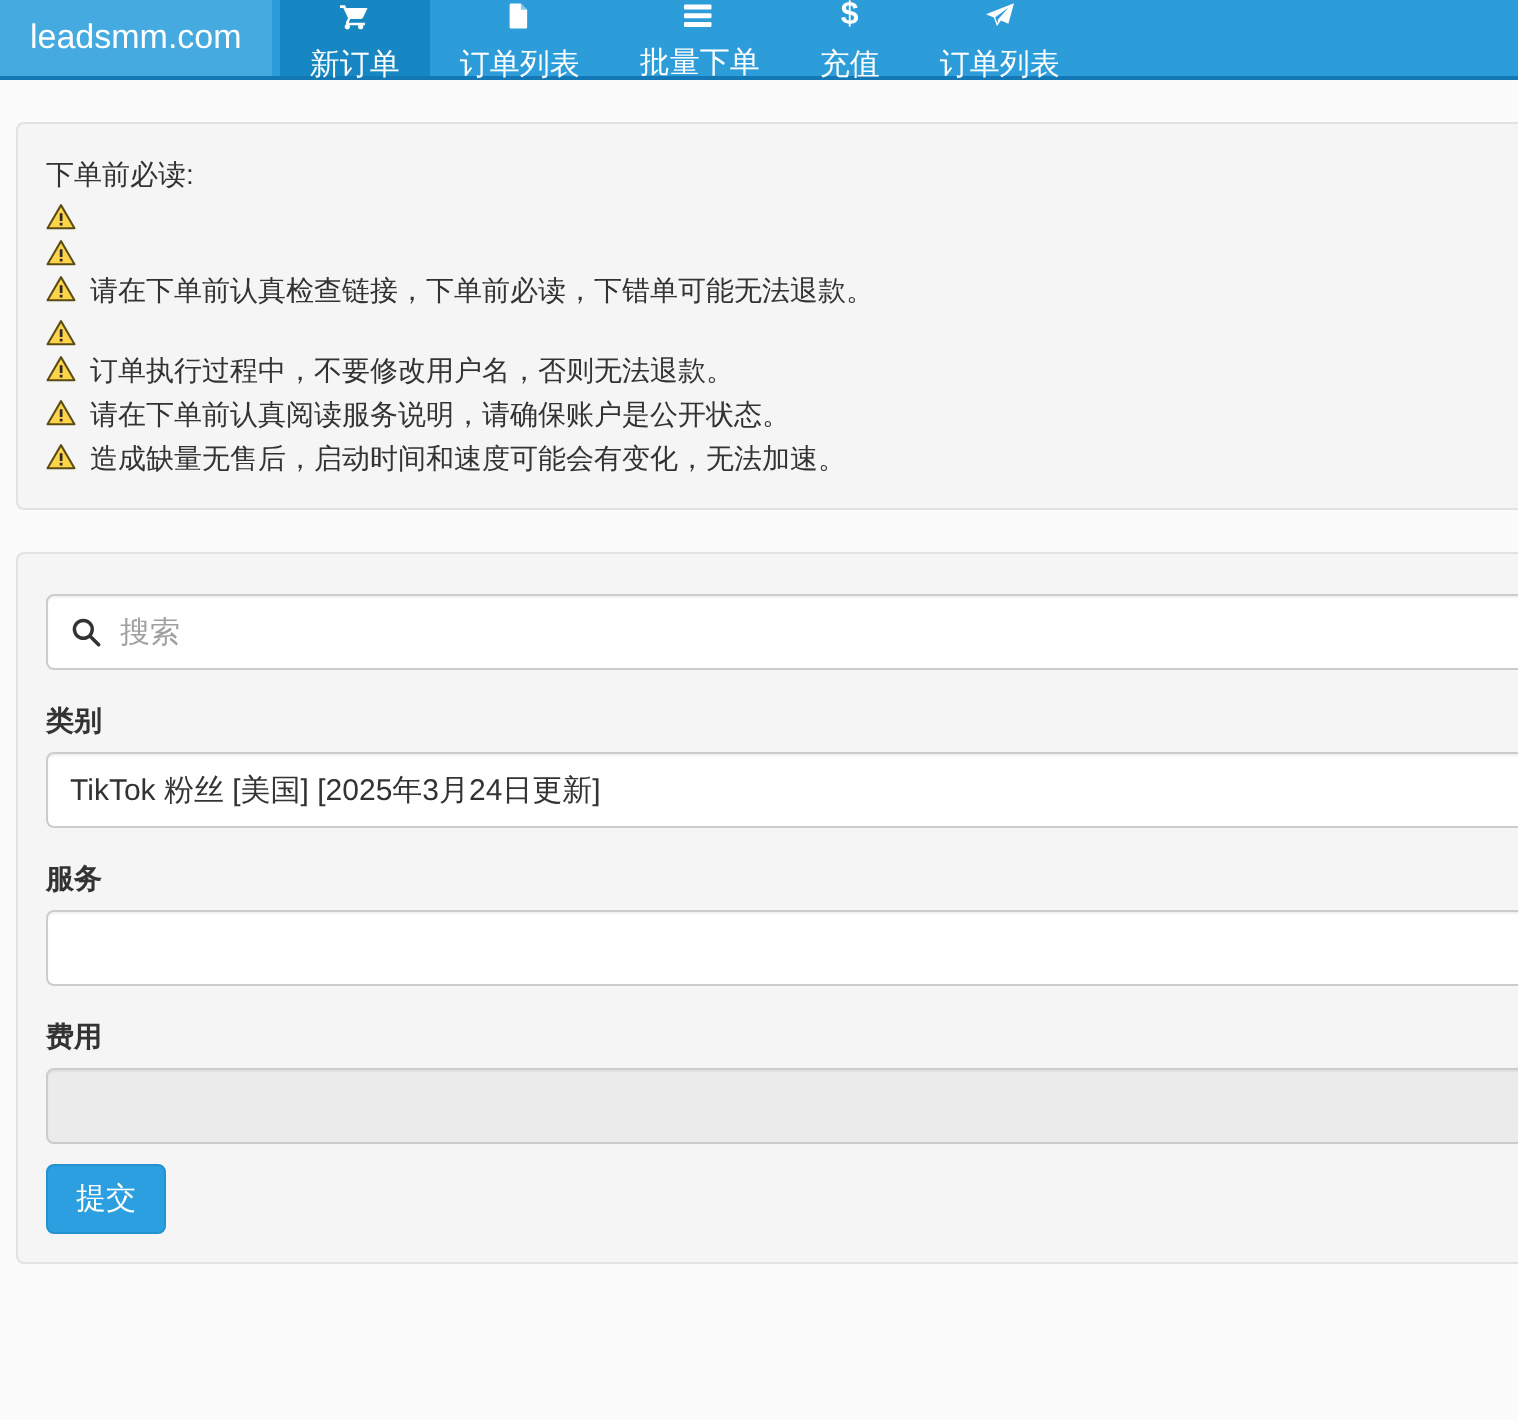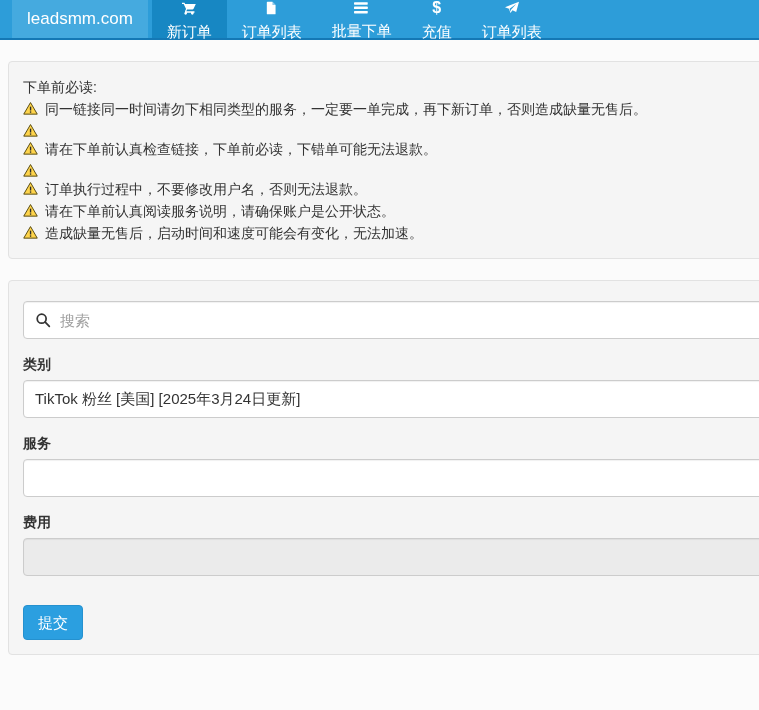--- a/index.html
+++ b/index.html
@@ -13,21 +13,21 @@
 
   
   .navbar {
     display: flex; align-items: stretch;
     height: 40px; background: #2d9dd9;
     border-bottom: 2px solid #1478b5;
   }
   .brand {
     background: #45aadf; color: #fff; font-size: 17px;
     display: flex; align-items: center; padding: 0 15px;
-    cursor: pointer; white-space: nowrap; margin-right: 4px; margin-left: 12px;
+    cursor: pointer; white-space: nowrap; margin-right: 4px;
   }
   .nav-item {
     display: flex; align-items: center; gap: 7px;
     padding: 0 15px; color: #fff; font-size: 15px;
     text-decoration: none; cursor: pointer; white-space: nowrap; flex-direction: column;
   }
   .nav-item.active { background: #1787c3; }
   .nav-icon { display: flex; align-items: center; }
   .dollar-glyph { font-weight: bold; font-size: 16px; line-height: 1; }
 
@@ -67,21 +67,21 @@
     height: 38px; background: #fff;
     border: 1px solid #ccc; border-radius: 4px;
     display: flex; align-items: center; padding: 0 11px;
     font-size: 15px; color: #333;
     box-shadow: inset 0 1px 1px rgba(0,0,0,.06);
     cursor: pointer;
   }
   .control.disabled { background: #ebebeb; cursor: default; }
 
   .submit-btn {
-    margin-top: 29px;
+    margin-top: 10px;
     background: #2b9fe0; border: 1px solid #2591cf; color: #fff;
     font-size: 15px; line-height: 1; padding: 9px 14px;
     border-radius: 4px; cursor: pointer; font-family: inherit;
   }
 </style>
 </head>
 <body>
 
 <nav class="navbar">
   <div class="brand">leadsmm.com</div>
@@ -136,21 +136,20 @@
   <div class="notice-title">下单前必读:</div>
 
   <div class="warning-line">
     <span class="warn-icon">
         <svg viewBox="0 0 24 24" width="15" height="15">
           <path d="M12 2.5 22.8 21H1.2L12 2.5z" fill="#ffd44a" stroke="#5a4d14" stroke-width="1.6" stroke-linejoin="round"></path>
           <rect x="11" y="9" width="2.2" height="6.2" fill="#2b2b2b"></rect>
           <rect x="11" y="16.6" width="2.2" height="2.2" fill="#2b2b2b"></rect>
         </svg>
       </span>
-    <span>同一链接同一时间请勿下相同类型的服务，一定要一单完成，再下新订单，否则造成缺量无售后。</span>
   </div>
   <div class="warning-line">
     <span class="warn-icon">
         <svg viewBox="0 0 24 24" width="15" height="15">
           <path d="M12 2.5 22.8 21H1.2L12 2.5z" fill="#ffd44a" stroke="#5a4d14" stroke-width="1.6" stroke-linejoin="round"></path>
           <rect x="11" y="9" width="2.2" height="6.2" fill="#2b2b2b"></rect>
           <rect x="11" y="16.6" width="2.2" height="2.2" fill="#2b2b2b"></rect>
         </svg>
       </span>
   </div>

